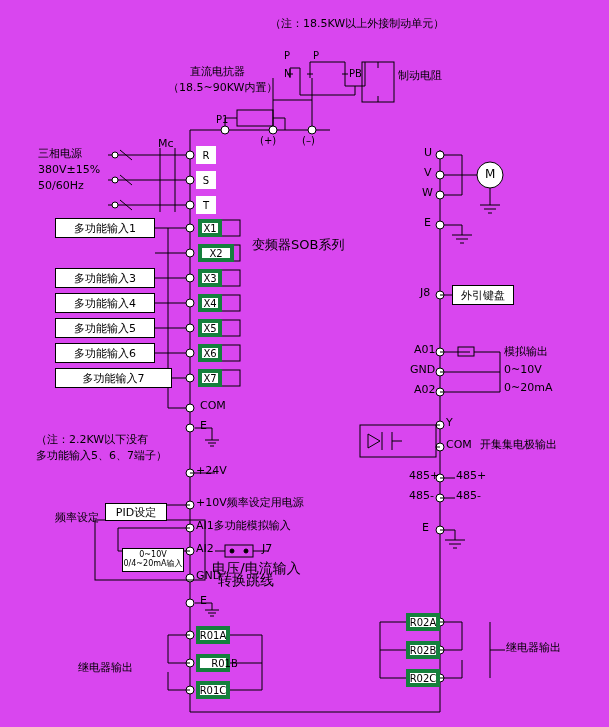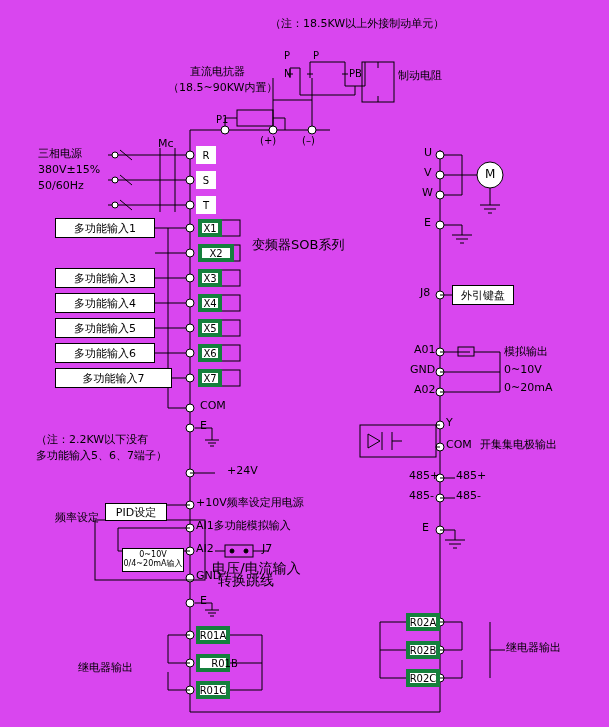--- a/index.html
+++ b/index.html
@@ -282,21 +282,21 @@
   <div class="term" style="left:198px;top:219px;width:24px;height:18px;">X1</div>
   <div class="term" style="left:198px;top:244px;width:36px;height:18px;">X2</div>
   <div class="term" style="left:198px;top:269px;width:24px;height:18px;">X3</div>
   <div class="term" style="left:198px;top:294px;width:24px;height:18px;">X4</div>
   <div class="term" style="left:198px;top:319px;width:24px;height:18px;">X5</div>
   <div class="term" style="left:198px;top:344px;width:24px;height:18px;">X6</div>
   <div class="term" style="left:198px;top:369px;width:24px;height:18px;">X7</div>
 
   <div class="lbl" style="left:200px;top:400px;">COM</div>
   <div class="lbl" style="left:200px;top:420px;">E</div>
-  <div class="lbl" style="left:196px;top:465px;margin-left:31px;">+24V</div>
+  <div class="lbl" style="left:196px;top:465px;">+24V</div>
 
   <div class="lbl" style="left:36px;top:434px;">（注：2.2KW以下没有</div>
   <div class="lbl" style="left:36px;top:450px;">多功能输入5、6、7端子）</div>
 
   <div class="lbl" style="left:55px;top:512px;">频率设定</div>
   <div class="boxtxt" style="left:105px;top:503px;width:62px;height:18px;">PID设定</div>
   <div class="boxtxt xs" style="left:122px;top:548px;width:62px;height:24px;flex-direction:column;">
     <span>0~10V</span>
     <span>0/4~20mA输入</span>
   </div>

